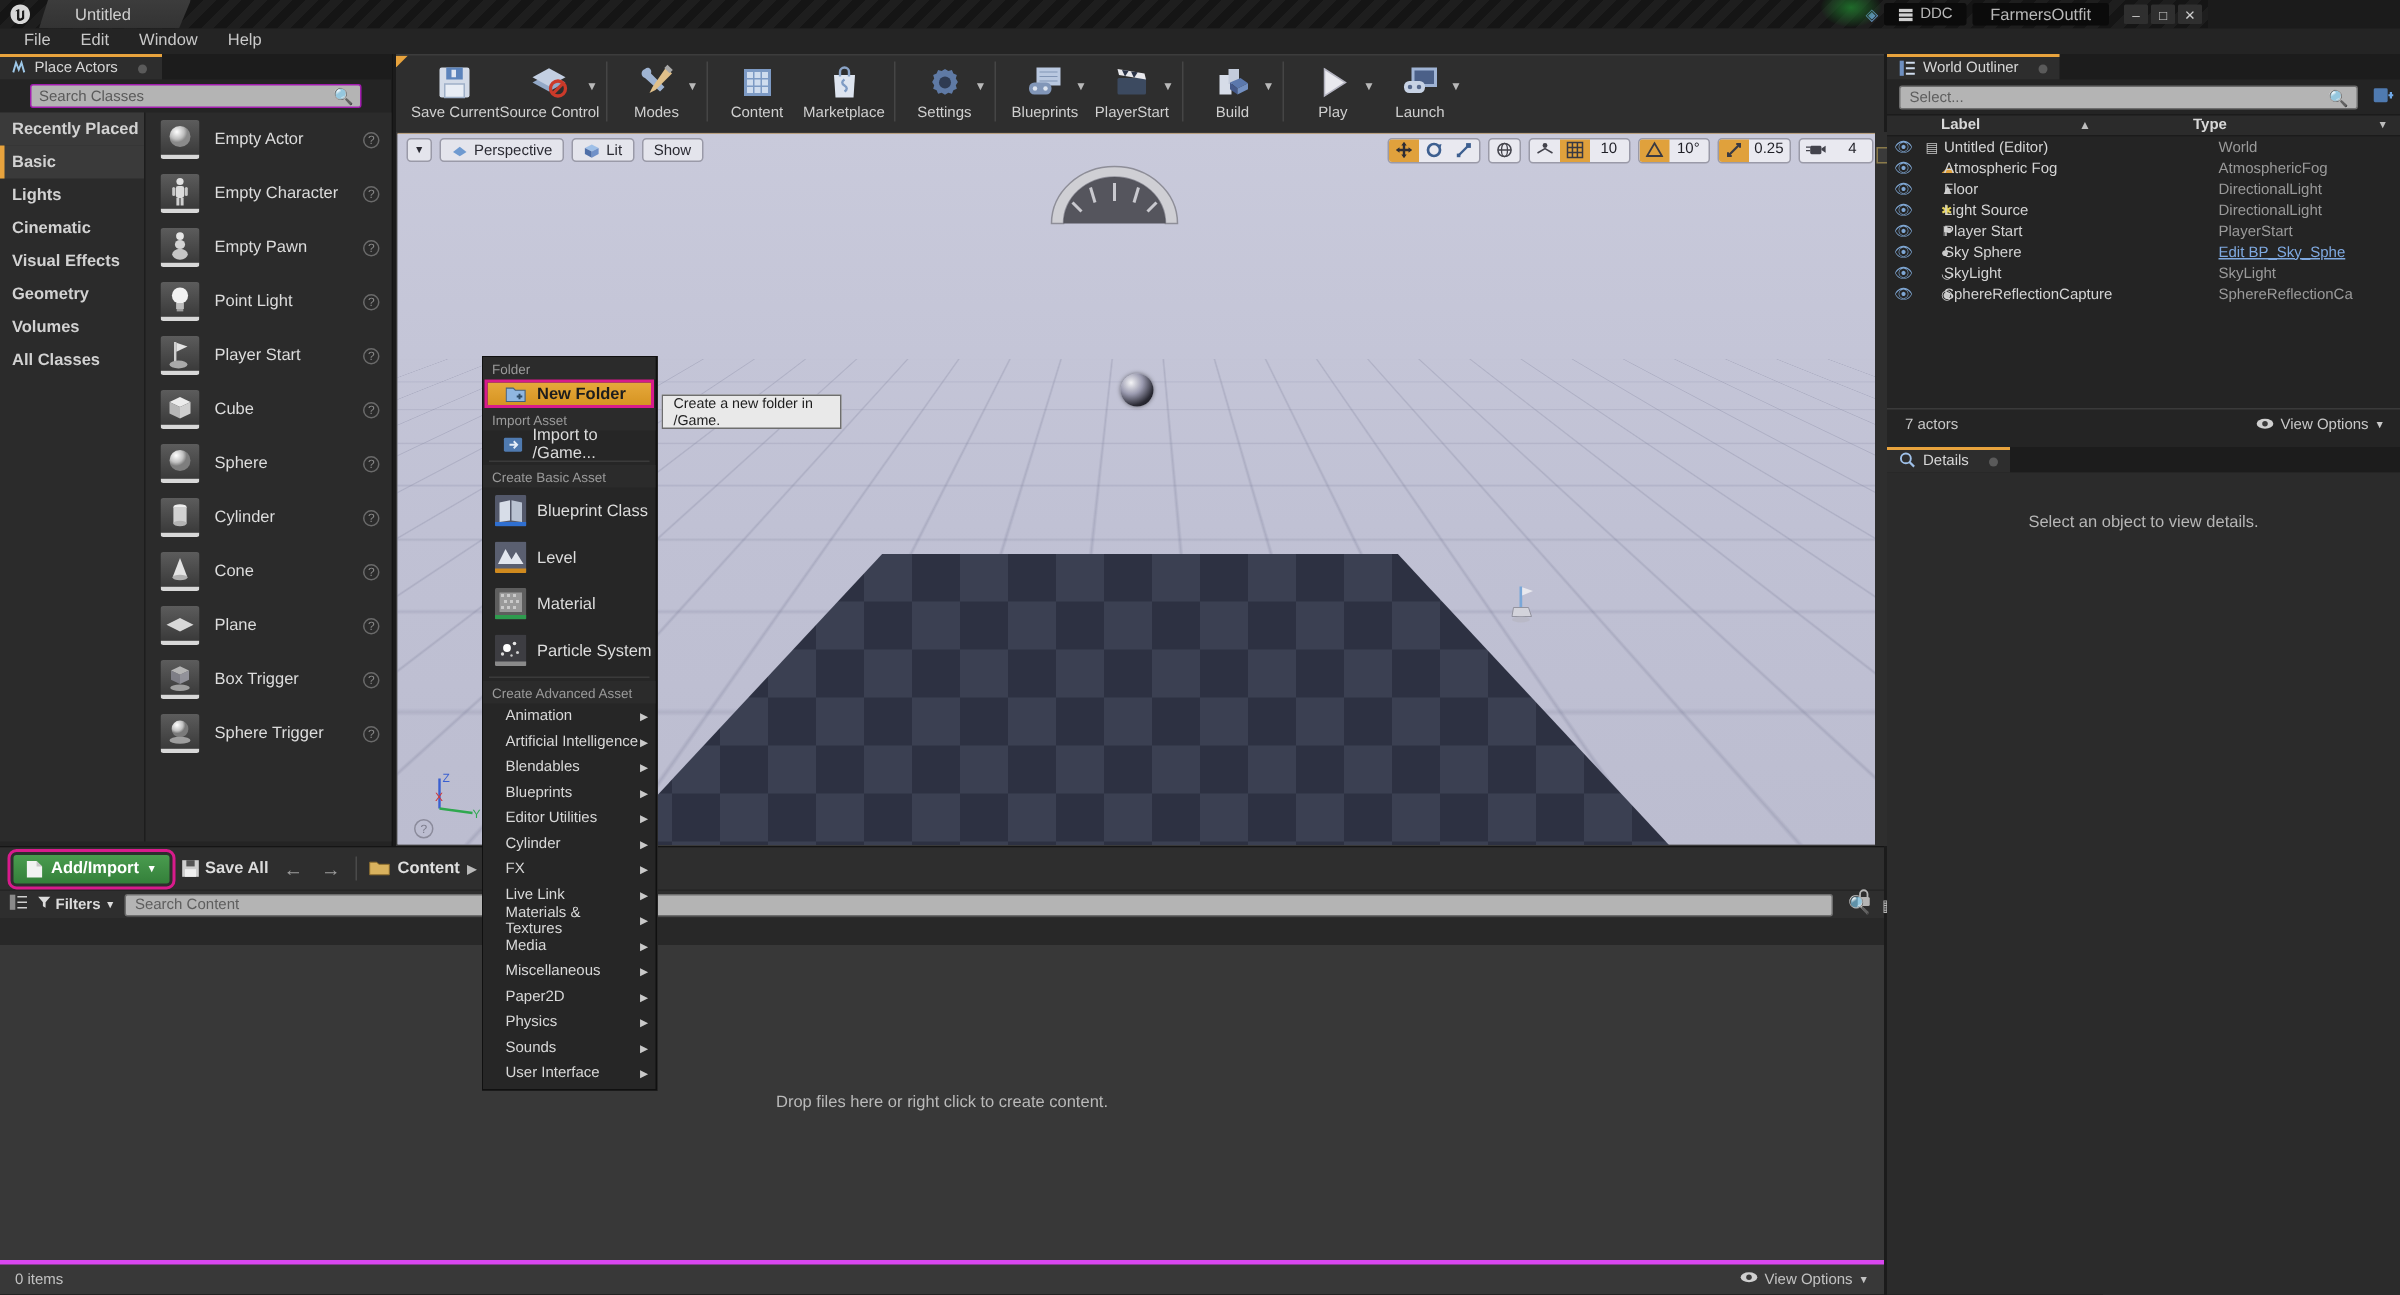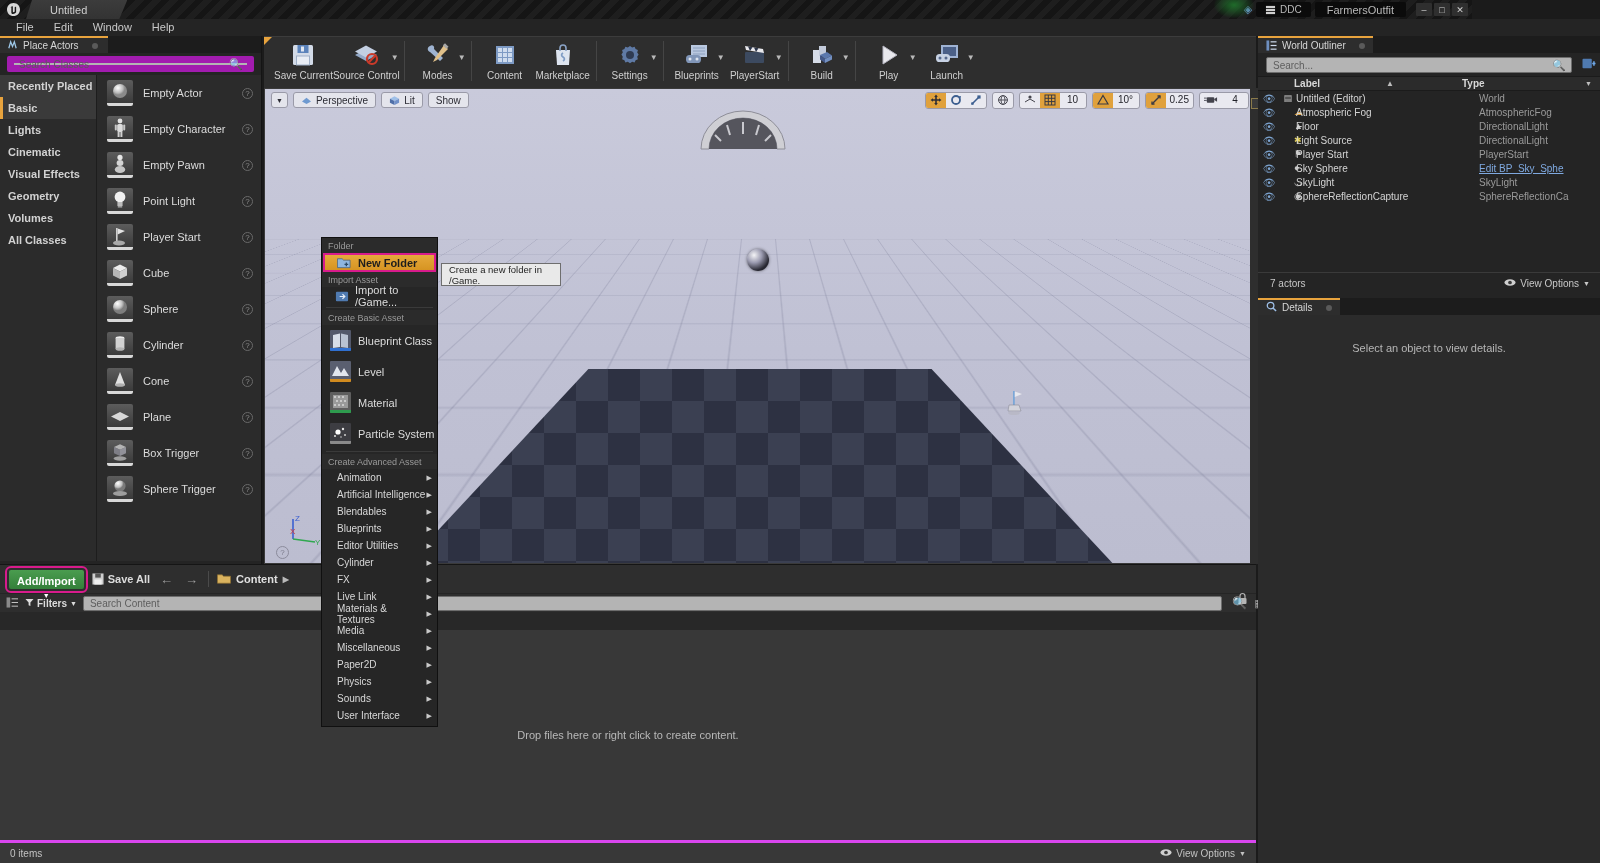--- a/index.html
+++ b/index.html
@@ -65,21 +65,21 @@
     background:#242424; border-right:1px solid #141414;
   }
   .panel-tabrow{ height:17px; background:#1c1c1c; display:flex; }
   .panel-tab{
     height:17px; background:#2d2d2d; border-top:2px solid #e8a33d;
     display:flex; align-items:center; gap:5px; padding:0 10px 0 7px;
     font-size:10px; color:#d6d6d6;
   }
   .panel-tab .dot{ width:6px;height:6px;border-radius:50%;background:#5a5a5a; margin-left:8px;}
   .search-box{
-    margin:3px 7px; height:16px; background:#b4b4b4; border:7px solid #a21caf;
+    margin:3px 20px; height:16px; background:#b4b4b4; border:1px solid #a21caf;
     border-radius:2px; display:flex; align-items:center; padding:0 5px;
     color:#5a5a5a; font-size:10px; position:relative;
   }
   .search-box .mag{ position:absolute; right:4px; color:#333; font-size:11px; }
   .place-body{ display:flex; height:486px; }
   .cat-col{ width:96px; background:#2b2b2b; }
   .cat{
     height:22px; display:flex; align-items:center; padding-left:8px;
     font-size:11px; color:#d2d2d2; font-weight:bold;
   }
@@ -220,21 +220,21 @@
     height:17px; background:#2d2d2d; border-top:2px solid #e8a33d;
     display:flex; align-items:center; gap:5px; padding:0 8px;
     font-size:10px; color:#d6d6d6;
   }
   .cb-toolbar{ height:28px; display:flex; align-items:center; gap:8px; padding-left:4px;
     background:#2e2e2e;}
   .addimport{
     height:19px; background:linear-gradient(#4a9c4f,#34803a); border-radius:2px;
     display:flex; align-items:center; gap:5px; padding:0 8px;
     color:#fff; font-size:11px; font-weight:bold;
-    outline:2px solid #d81b8c; outline-offset:2px; margin-left:5px;flex-direction:column;
+    outline:2px solid #d81b8c; outline-offset:2px; margin-left:5px;
   }
   .cb-btn{ display:flex; align-items:center; gap:4px; font-size:11px; color:#dcdcdc; font-weight:bold;}
   .navarrow{ font-size:13px; color:#9d9d9d; padding:0 2px;}
   .vsep{ width:1px;height:16px;background:#4a4a4a;}
   .crumb{ display:flex;align-items:center; gap:5px; font-size:11px; color:#e0e0e0; font-weight:bold;}
   .lock{ position:absolute; right:8px; top:27px; color:#b5b5b5; font-size:11px;}
   .cb-filterbar{
     height:19px; background:#2e2e2e; display:flex; align-items:center; gap:6px; padding-left:6px;
     border-top:1px solid #252525;
   }
@@ -1105,21 +1105,21 @@
               <line x1="5" y1="10" x2="11.5" y2="10"></line>
             </g>
           </svg>
         <span>World Outliner</span>
         <span class="dot" style="width:6px;height:6px;border-radius:50%;background:#5a5a5a;margin-left:8px;"></span>
       </div>
     </div>
 
     <div class="wo-searchrow">
       <div class="wo-search" style="flex:1;">
-        <span>Search...</span>
+        <span>Select...</span>
         <span style="position:absolute;right:5px;color:#333;font-size:11px;">🔍</span>
       </div>
       <span class="wo-plus">
         <svg width="14" height="13" viewBox="0 0 15 14">
             <rect x="0.5" y="2" width="10" height="10" rx="1" fill="#4f7ab0"></rect>
             <path d="M11 7 H14.5 M12.8 4.6 V9.4" stroke="#6fa8e8" stroke-width="1.6"></path>
           </svg>
       </span>
     </div>
 

